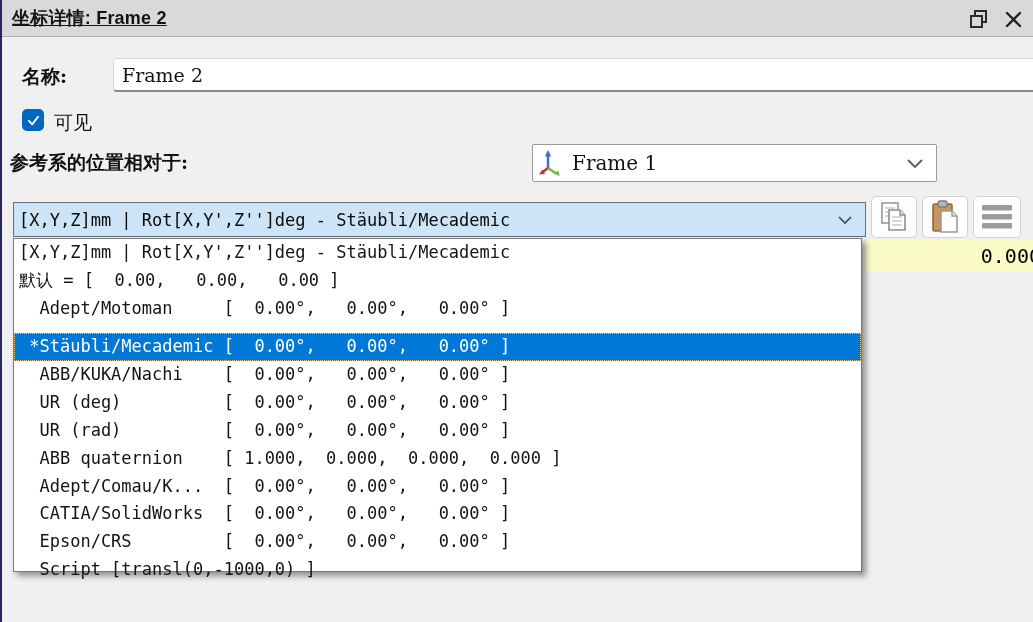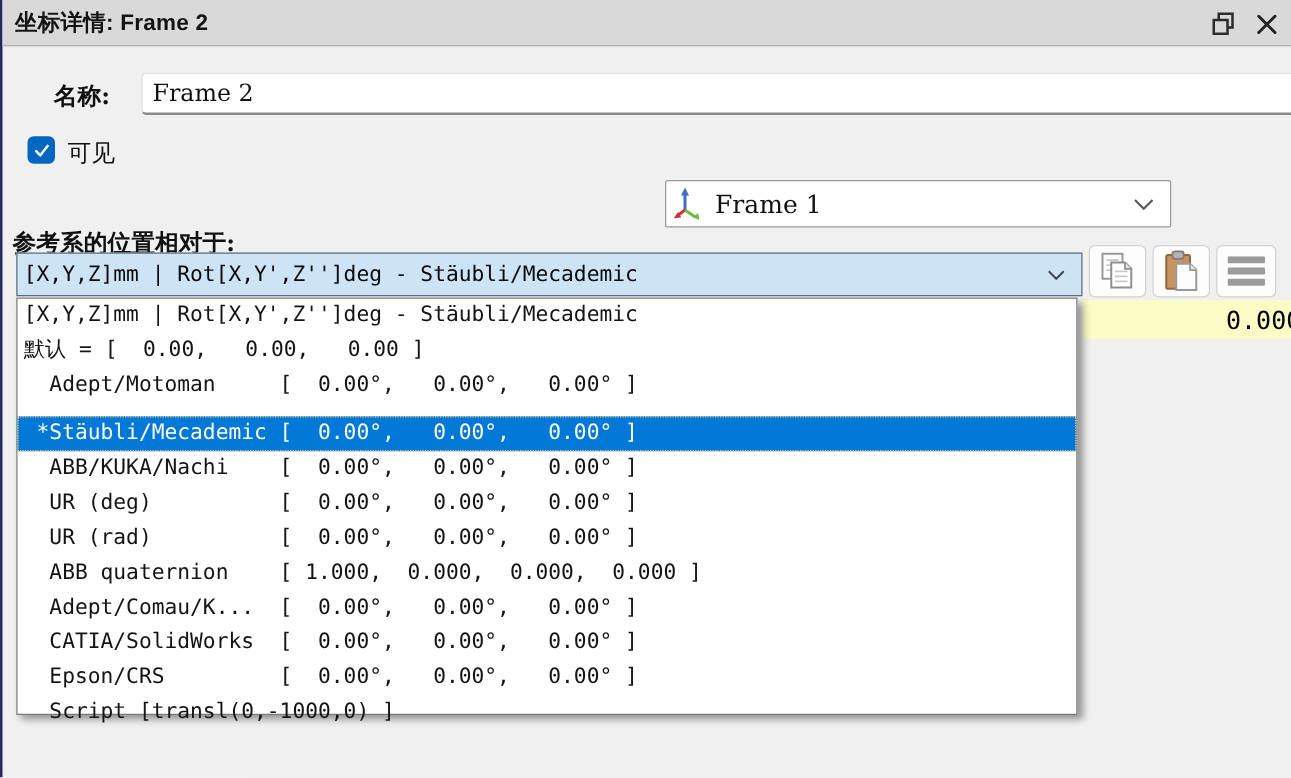--- a/index.html
+++ b/index.html
@@ -8,38 +8,38 @@
   }
   *{margin:0;padding:0;box-sizing:border-box;}
   html,body{width:1033px;height:622px;overflow:hidden;}
   body{font-family:"Liberation Sans","DejaVu Sans",sans-serif;background:#fff;}
   .win{position:relative;width:1033px;height:622px;background:var(--body-bg);}
   .edge-left{position:absolute;left:0;top:0;width:2px;height:622px;background:#27275e;}
 
   
   .titlebar{position:absolute;left:2px;top:0;right:0;height:37px;background:var(--titlebar-bg);
     border-bottom:1px solid #b0b0b0;display:flex;align-items:center;}
-  .title{font-size:18px;font-weight:600;color:#141414;padding-left:10px;letter-spacing:.2px;}
+  .title{font-size:18px;font-weight:600;color:#141414;padding-left:10px;letter-spacing:.2px;text-decoration:underline;}
   .tb-btn{position:absolute;top:5px;width:28px;height:28px;display:flex;align-items:center;justify-content:center;cursor:pointer;}
   .tb-float{right:40px;} .tb-close{right:6px;}
 
   
   .lbl{font-family:"DejaVu Serif","Liberation Serif",serif;font-size:19px;color:#111;}
   .bold{font-weight:bold;}
 
-  .name-label{position:absolute;left:22px;top:64px;margin-left:21px;}
+  .name-label{position:absolute;left:22px;top:64px;}
   .name-input{position:absolute;left:113px;top:58px;width:1028px;height:34px;background:#fff;
     border:1px solid #d6d6d6;border-bottom:2px solid #8a8a8a;border-radius:4px;
     font-family:"DejaVu Serif","Liberation Serif",serif;font-size:19px;color:#111;padding:0 8px;outline:none;}
 
   .checkbox{position:absolute;left:22px;top:109px;width:22px;height:22px;background:var(--accent);
     border-radius:5px;display:flex;align-items:center;justify-content:center;cursor:pointer;}
   .visible-label{position:absolute;left:54px;top:110px;}
 
-  .ref-label{position:absolute;left:10px;top:150px;margin-top:32px;}
+  .ref-label{position:absolute;left:10px;top:150px;}
   .ref-combo{position:absolute;left:532px;top:144px;width:405px;height:38px;background:#fff;
     border:1px solid #9a9a9a;border-radius:2px;display:flex;align-items:center;cursor:pointer;text-align:center;}
   .ref-combo .txt{font-family:"DejaVu Serif","Liberation Serif",serif;font-size:20px;color:#111;margin-left:6px;}
   .chev{margin-left:auto;margin-right:12px;display:flex;align-items:center;}
 
   .mono{font-family:"DejaVu Sans Mono","Liberation Mono",monospace;}
 
   .pose-combo{position:absolute;left:13px;top:202px;width:853px;height:35px;background:var(--combo-bg);
     border:1px solid #5f6f7f;display:flex;align-items:center;cursor:pointer;}
   .pose-combo .txt{font-size:17px;color:#0a0a0a;padding-left:5px;white-space:pre;}

